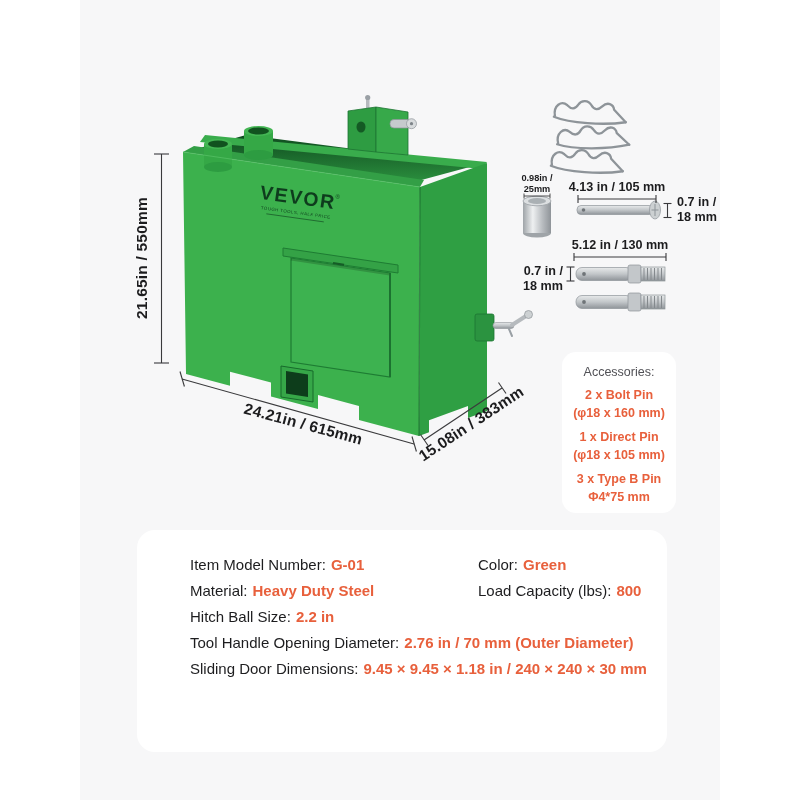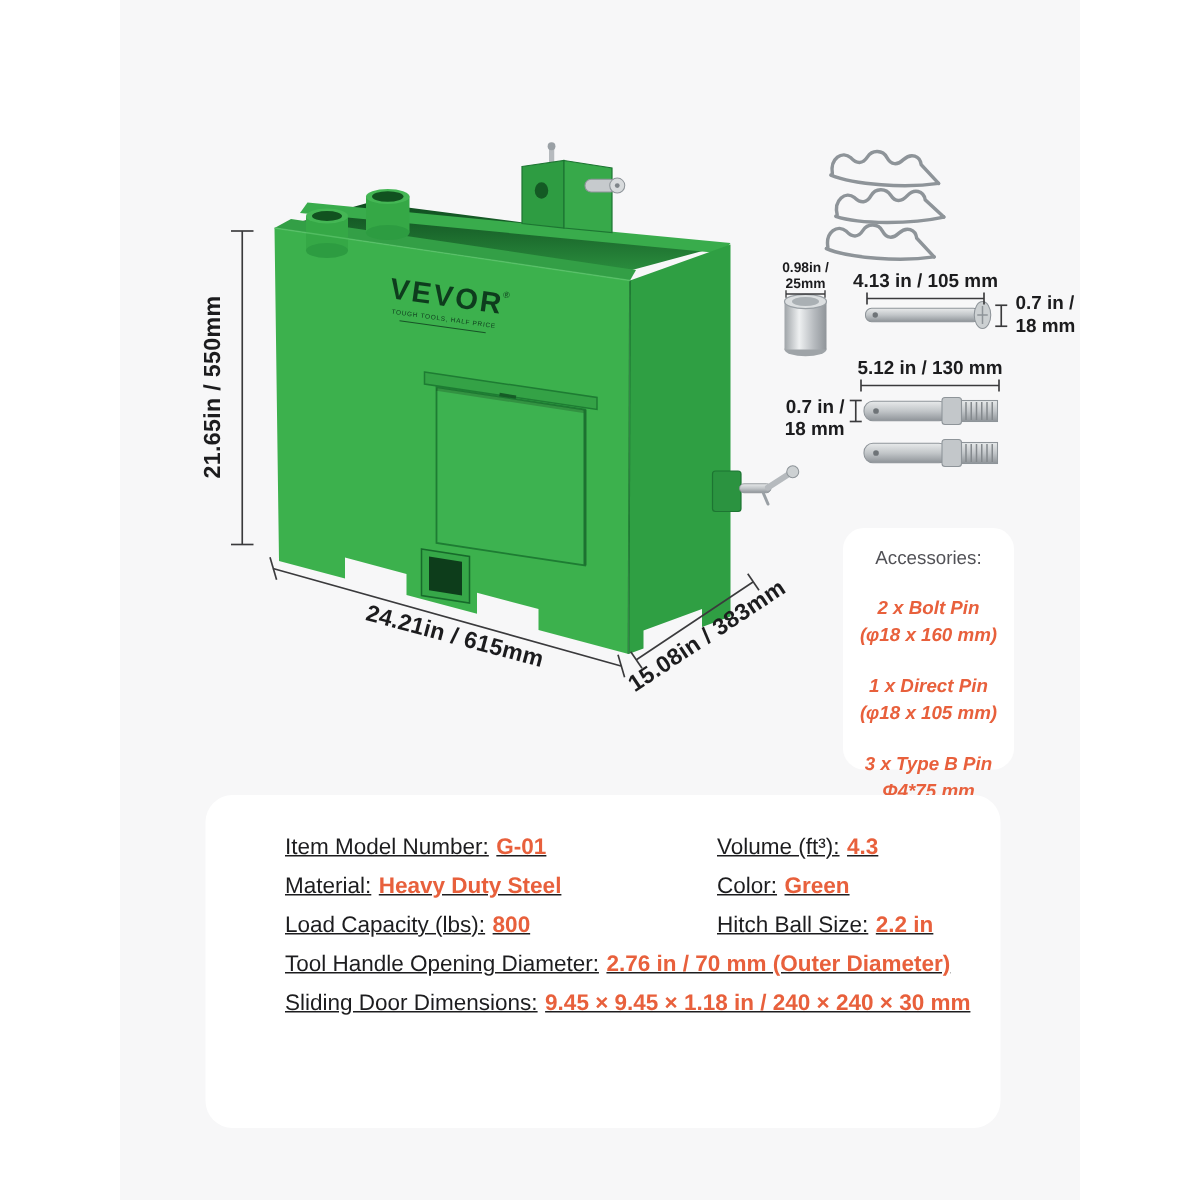--- a/index.html
+++ b/index.html
@@ -12,27 +12,27 @@
   .dim-small{font-size:12.6px;font-weight:600;}
   .dim-tiny{font-size:9.2px;font-weight:700;}
   .logo-main{font-size:19.5px;font-weight:800;letter-spacing:1.6px;fill:#0e3c1d;}
   .logo-reg{font-size:6px;fill:#0e3c1d;}
   .logo-tag{font-size:4.3px;letter-spacing:.5px;fill:#0e3c1d;}
 
   .card{position:absolute;background:#ffffff;box-sizing:border-box;}
   .acc-card{left:562px;top:352px;width:114px;height:161px;border-radius:14px;
             text-align:center;padding:12px 4px 0 4px;}
   .acc-title{font-size:12.5px;color:#515156;font-weight:500;line-height:16px;}
-  .acc-group{margin-top:16px;font-style:italic;}
+  .acc-group{margin-top:6px;}
   .acc-line{font-size:12.5px;font-weight:700;color:#e8603c;line-height:18px;}
 
   .spec-card{left:137px;top:530px;width:530px;height:222px;border-radius:18px;
              padding:22px 0 0 53px;font-size:15px;color:#1d1d1f;}
   .spec-grid{display:grid;grid-template-columns:288px auto;}
-  .spec-row{line-height:26px;white-space:nowrap;text-decoration:underline;}
+  .spec-row{line-height:26px;white-space:nowrap;}
   .spec-label{color:#1d1d1f;}
   .spec-value{color:#e8603c;font-weight:700;margin-left:5px;}
 </style>
 </head>
 <body>
 
 <div id="stage">
 
   <div class="canvas-bg"></div>
 
@@ -227,27 +227,24 @@
       <div class="acc-line">Φ4*75 mm</div>
     </div>
   </div>
 
   <div class="card spec-card">
     <div class="spec-grid">
       <div class="spec-row">
         <span class="spec-label">Item Model Number:</span><span class="spec-value">G-01</span>
       </div>
       <div class="spec-row">
-        <span class="spec-label">Volume (ft³):</span><span class="spec-value">4.3</span>
+        <span class="spec-label">Color:</span><span class="spec-value">Green</span>
       </div>
       <div class="spec-row">
         <span class="spec-label">Material:</span><span class="spec-value">Heavy Duty Steel</span>
-      </div>
-      <div class="spec-row">
-        <span class="spec-label">Color:</span><span class="spec-value">Green</span>
       </div>
       <div class="spec-row">
         <span class="spec-label">Load Capacity (lbs):</span><span class="spec-value">800</span>
       </div>
       <div class="spec-row">
         <span class="spec-label">Hitch Ball Size:</span><span class="spec-value">2.2 in</span>
       </div>
     </div>
     <div class="spec-row">
       <span class="spec-label">Tool Handle Opening Diameter:</span><span class="spec-value">2.76 in / 70 mm (Outer Diameter)</span>

